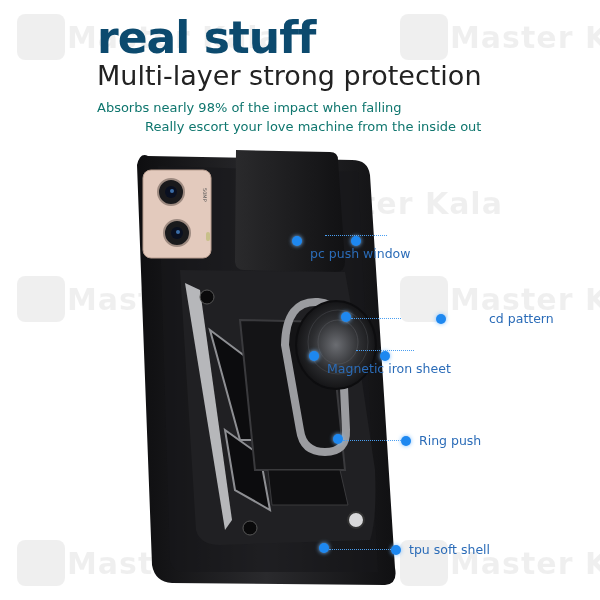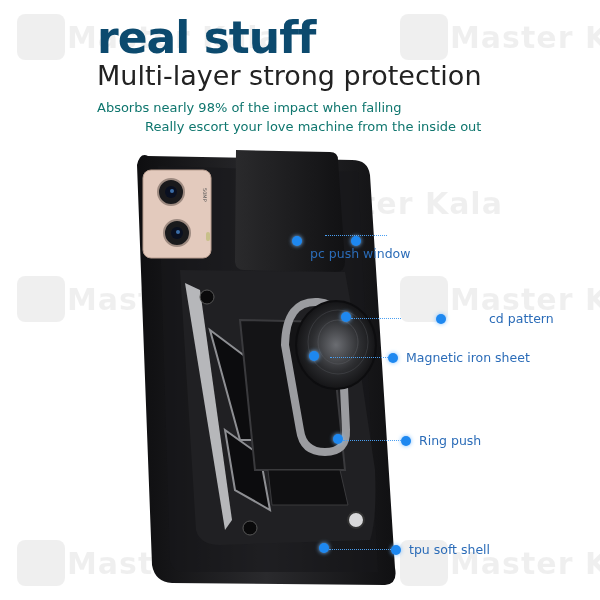--- a/index.html
+++ b/index.html
@@ -113,21 +113,21 @@
 </div>
 
 <div class="dot" style="position:absolute;left:341px;top:312px;"></div>
 <div class="callout" style="left:351px;top:311px;gap:35px;">
   <div class="line" style="width:50px;"></div>
   <div class="dot"></div>
   <span class="label">cd pattern</span>
 </div>
 
 <div class="dot" style="position:absolute;left:309px;top:351px;"></div>
-<div class="callout" style="left:330px;top:350px;">
+<div class="callout" style="left:319px;top:350px;flex-direction:column;">
   <div class="line" style="width:58px;"></div>
   <div class="dot"></div>
   <span class="label">Magnetic iron sheet</span>
 </div>
 
 <div class="dot" style="position:absolute;left:333px;top:434px;"></div>
 <div class="callout" style="left:343px;top:433px;">
   <div class="line" style="width:58px;"></div>
   <div class="dot"></div>
   <span class="label">Ring push</span>

